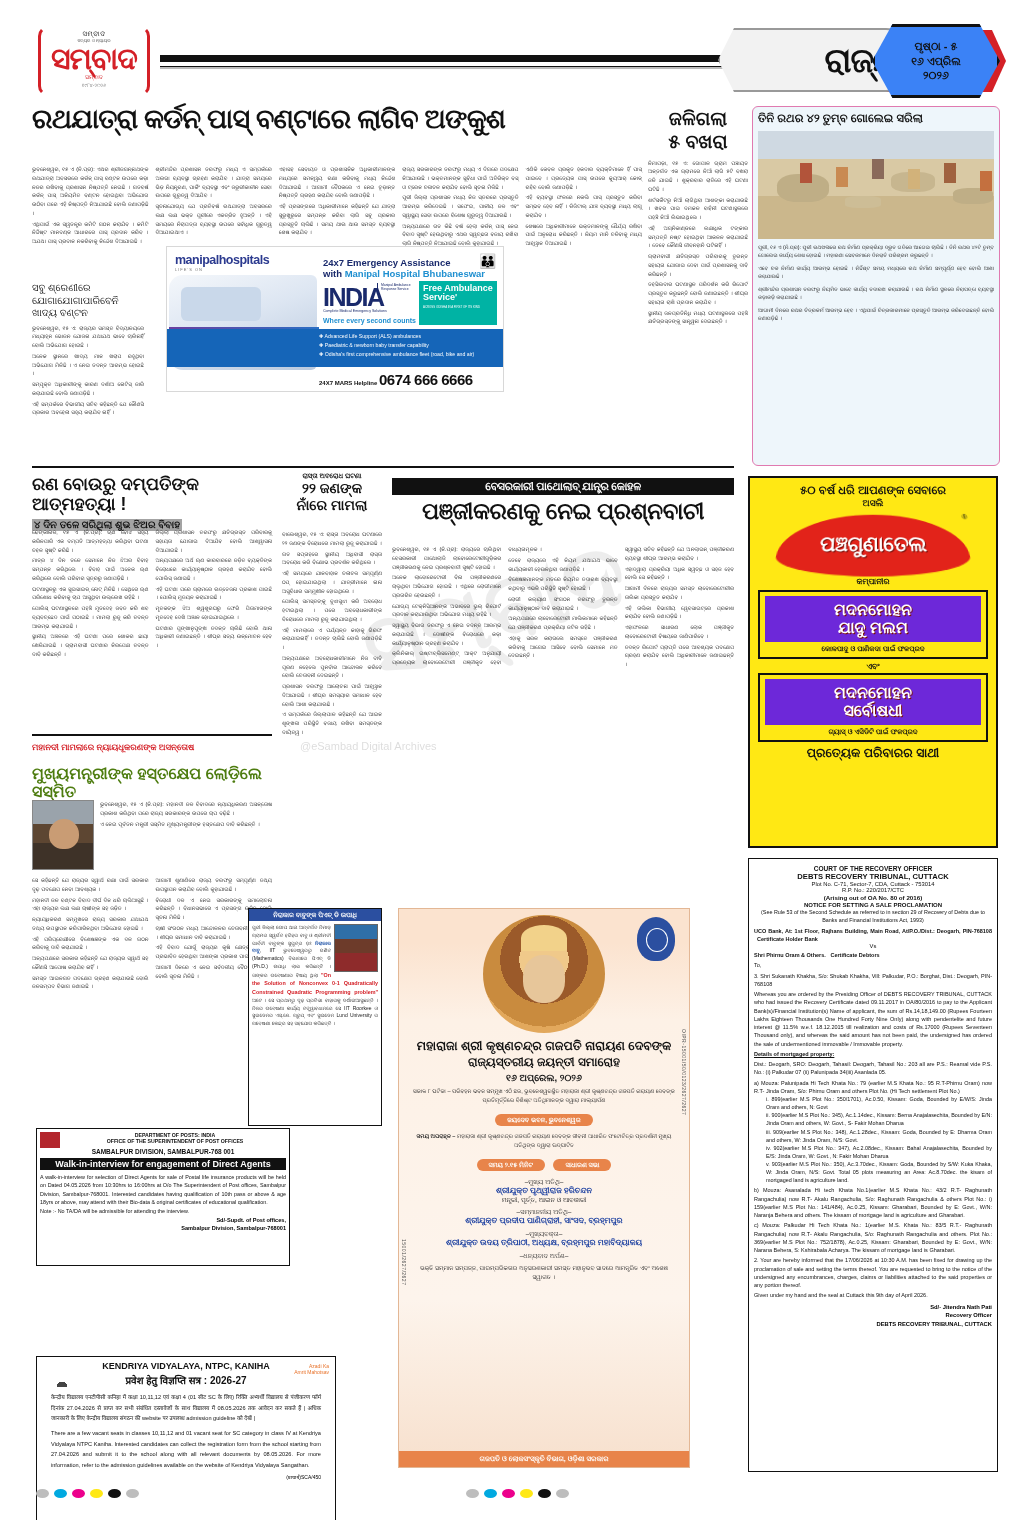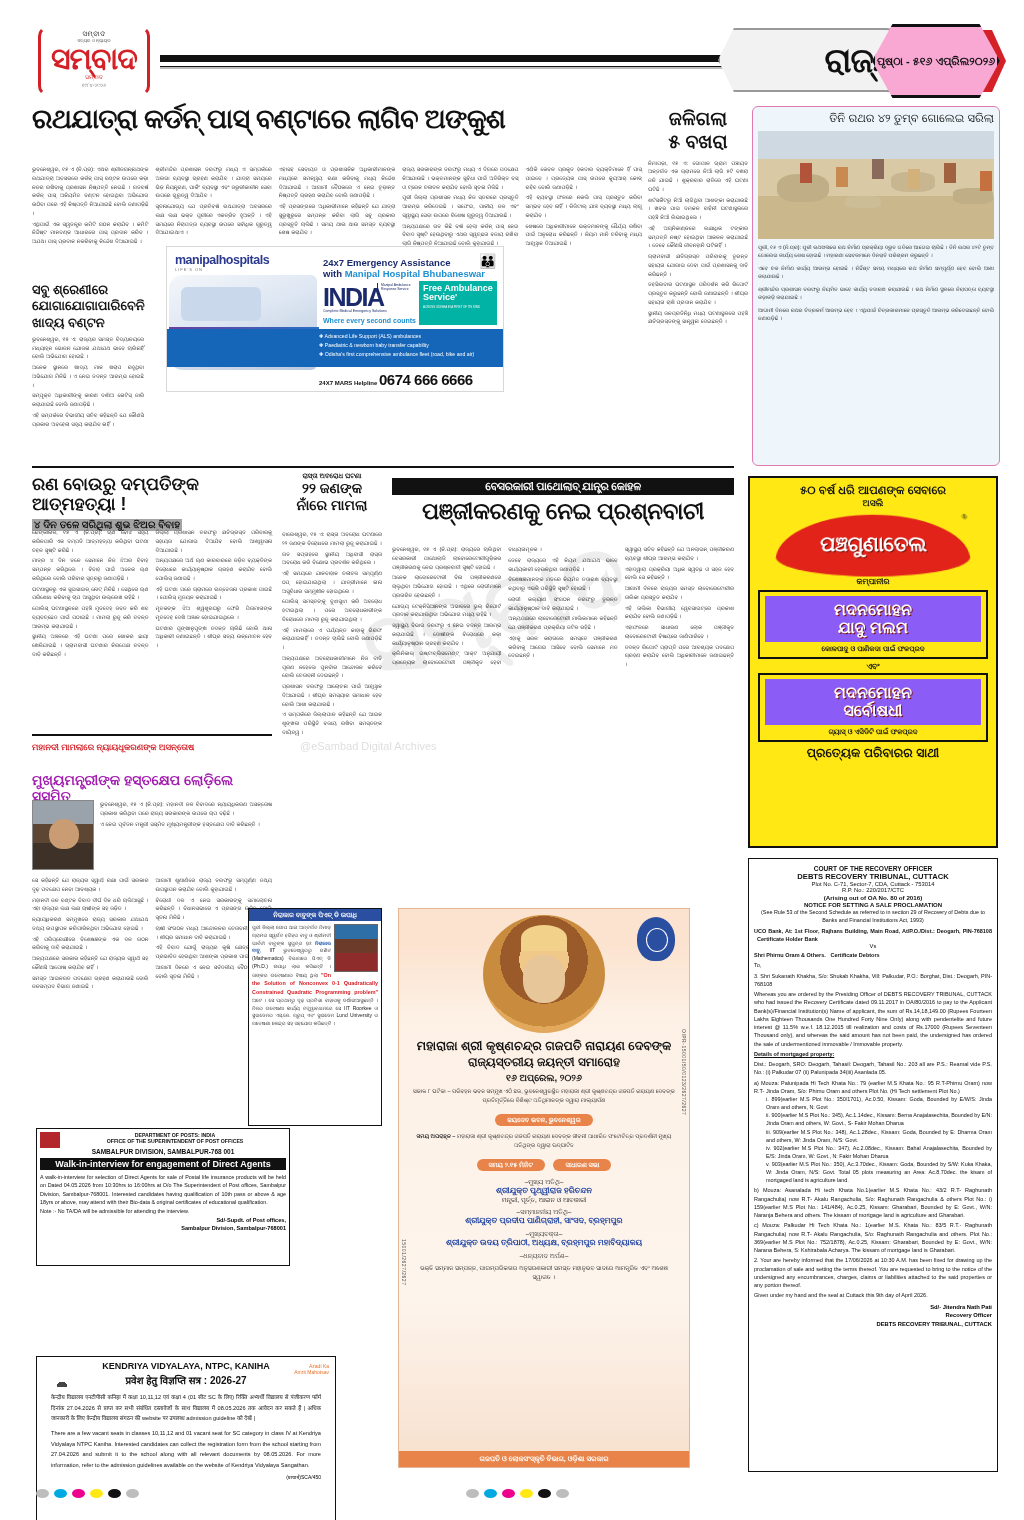--- a/index.html
+++ b/index.html
@@ -40,23 +40,23 @@
     background:#f2f2f2; border:2px solid #999;
     border-radius:0 32px 32px 0;
     clip-path: polygon(8% 0,100% 0,100% 100%,8% 100%,0 50%);
   }
   .sec-flag span {
     position:absolute; right:16px; top:11px; font-size:34px; font-weight:bold;
     color:#111; letter-spacing:-1px;
   }
   .sec-badge {
     position:absolute; left:872px; top:2px; width:128px; height:74px;
-    background:#f9a8d4; border:3px solid #111;
+    background:#3b82f6; border:3px solid #111;
     clip-path: polygon(16% 0,84% 0,100% 50%,84% 100%,16% 100%,0 50%);
-    display:flex; flex-direction:row; align-items:center; justify-content:center;
+    display:flex; flex-direction:column; align-items:center; justify-content:center;
   }
   .sec-badge-red {
     position:absolute; left:866px; top:8px; width:140px; height:62px;
     background:#d42027;
     clip-path: polygon(10% 0,90% 0,100% 50%,90% 100%,10% 100%,0 50%);
     z-index:-1;
   }
   .sec-badge div { font-size:11px; font-weight:bold; color:#111; line-height:1.35; }
   .col-text {
     font-size:5.4px; line-height:1.62; color:#1a1a1a; text-align:justify;
@@ -66,21 +66,21 @@
   .hrule-thick { border:0; border-top:2.5px solid #111; }
 
   
   .lead { position:absolute; left:32px; top:104px; width:610px; }
   .lead h1 { font-size:27px; font-weight:bold; line-height:1.15; letter-spacing:-.8px; color:#111;}
   .lead-cols { position:absolute; left:32px; top:165px; width:610px; height:300px;
     column-count:5; column-gap:7px; }
 
   
   .substory { position:absolute; left:32px; top:282px; width:112px; }
-  .substory .kick { font-size:13px; font-weight:bold; line-height:1.25; color:#111; }
+  .substory .kick { font-size:10px; font-weight:normal; line-height:1.25; color:#111; }
 
   
   .ad-manipal {
     position:absolute; left:166px; top:246px; width:338px; height:146px;
     background:#fff; border:1px solid #d8d8d8; overflow:hidden;
   }
   .mh-logo { position:absolute; left:8px; top:6px; font-size:12.5px; color:#2b3a8f;
     font-weight:bold; letter-spacing:-.5px;}
   .mh-logo small { display:block; font-size:4px; color:#777; letter-spacing:1px; font-weight:normal;}
   .mh-amb {
@@ -113,21 +113,21 @@
   .mh-phone b { font-size:15px; letter-spacing:-.5px; }
   .mh-people { position:absolute; right:6px; top:6px; font-size:14px; color:#e8722a;}
 
   
   .jali { position:absolute; left:648px; top:108px; width:100px; }
   .jali h2 { font-size:19px; font-weight:bold; line-height:1.2; color:#111; text-align:center;}
 
   
   .photobox { position:absolute; left:752px; top:106px; width:248px; height:360px;
     border:1.5px solid #e07ab0; border-radius:6px; background:#eef6fb; padding:5px;}
-  .photobox h3 { font-size:11.5px; font-weight:normal; text-align:right; color:#111; line-height:1.2;}
+  .photobox h3 { font-size:11.5px; font-weight:bold; text-align:left; color:#111; line-height:1.2;}
   .photo-img {
     width:100%; height:108px; margin-top:5px;
     background:
       linear-gradient(180deg,#cfd9e2 0 26%, #d9c9a4 26% 60%, #cbb78c 60% 100%);
     position:relative; overflow:hidden;
   }
   .photo-img:before{ content:""; position:absolute; left:8%; top:40%; width:22%; height:26%;
     background:#bfae86; border-radius:40%;
     box-shadow:110px -6px 0 -4px #c7b68f, 170px 8px 0 -6px #bfae86, 60px 14px 0 -8px #cdbd96;}
   .photo-img:after{ content:""; position:absolute; left:18%; top:30%; width:5%; height:18%;
@@ -160,31 +160,31 @@
   .ay-top { font-size:11.5px; font-weight:bold; color:#111;}
   .ay-asali { font-size:9px; font-weight:bold; color:#111; margin-top:1px;}
   .ay-brand { margin:4px auto 2px; width:190px; height:62px; background:#e2231a;
     border-radius:50%/70% 70% 30% 30%; display:flex; align-items:center;
     justify-content:center; position:relative; transform:perspective(60px) rotateX(6deg);}
   .ay-brand span{ color:#fff; font-size:21px; font-weight:bold; letter-spacing:-.5px;
     text-shadow:1px 1px 0 #7a0d07;}
   .ay-reg{ position:absolute; right:-4px; top:-2px; font-size:8px; color:#111;}
   .ay-comp { font-size:8px; font-weight:bold; color:#111; margin:2px 0 3px;}
   .ay-panel { border:2.5px solid #111; background:#ffe814; padding:4px 5px; margin-bottom:3px;}
-  .ay-red { background:#8b5cf6; padding:5px 18px; }
+  .ay-red { background:#6d28d9; padding:5px 18px; }
   .ay-red b{ display:block; color:#fff; font-size:16px; line-height:1.12;
     text-shadow:1px 1px 0 #7a0d07;}
   .ay-cap { font-size:7px; font-weight:bold; color:#111; margin-top:3px;}
   .ay-ebang{ font-size:8px; font-weight:bold; color:#111; margin:1px 0;}
   .ay-foot { font-size:12.5px; font-weight:bold; color:#111; margin-top:4px;}
 
   
   .story-cm { position:absolute; left:32px; top:742px; width:240px;}
   .story-cm .kick { font-size:8.5px; font-weight:bold; color:#d42027;}
-  .story-cm h2 { font-size:14px; font-weight:bold; line-height:1.15; color:#a21caf; margin-top:19px;}
+  .story-cm h2 { font-size:16px; font-weight:bold; line-height:1.15; color:#4d7c0f; margin-top:12px;}
   .cm-photo { position:absolute; left:32px; top:800px; width:62px; height:70px;
     background:linear-gradient(180deg,#9aa3ab 0 34%,#5d4632 34% 62%,#3e3228 62% 100%);
     border:1px solid #888;}
   .cm-photo:after{content:"";position:absolute;left:16px;top:18px;width:30px;height:30px;
     background:#c99c74;border-radius:50% 50% 45% 45%;}
   .cm-cols { position:absolute; left:100px; top:800px; width:172px; height:300px;}
   .cm-cols2 { position:absolute; left:32px; top:876px; width:240px; height:230px;
     column-count:2; column-gap:7px;}
 
   

